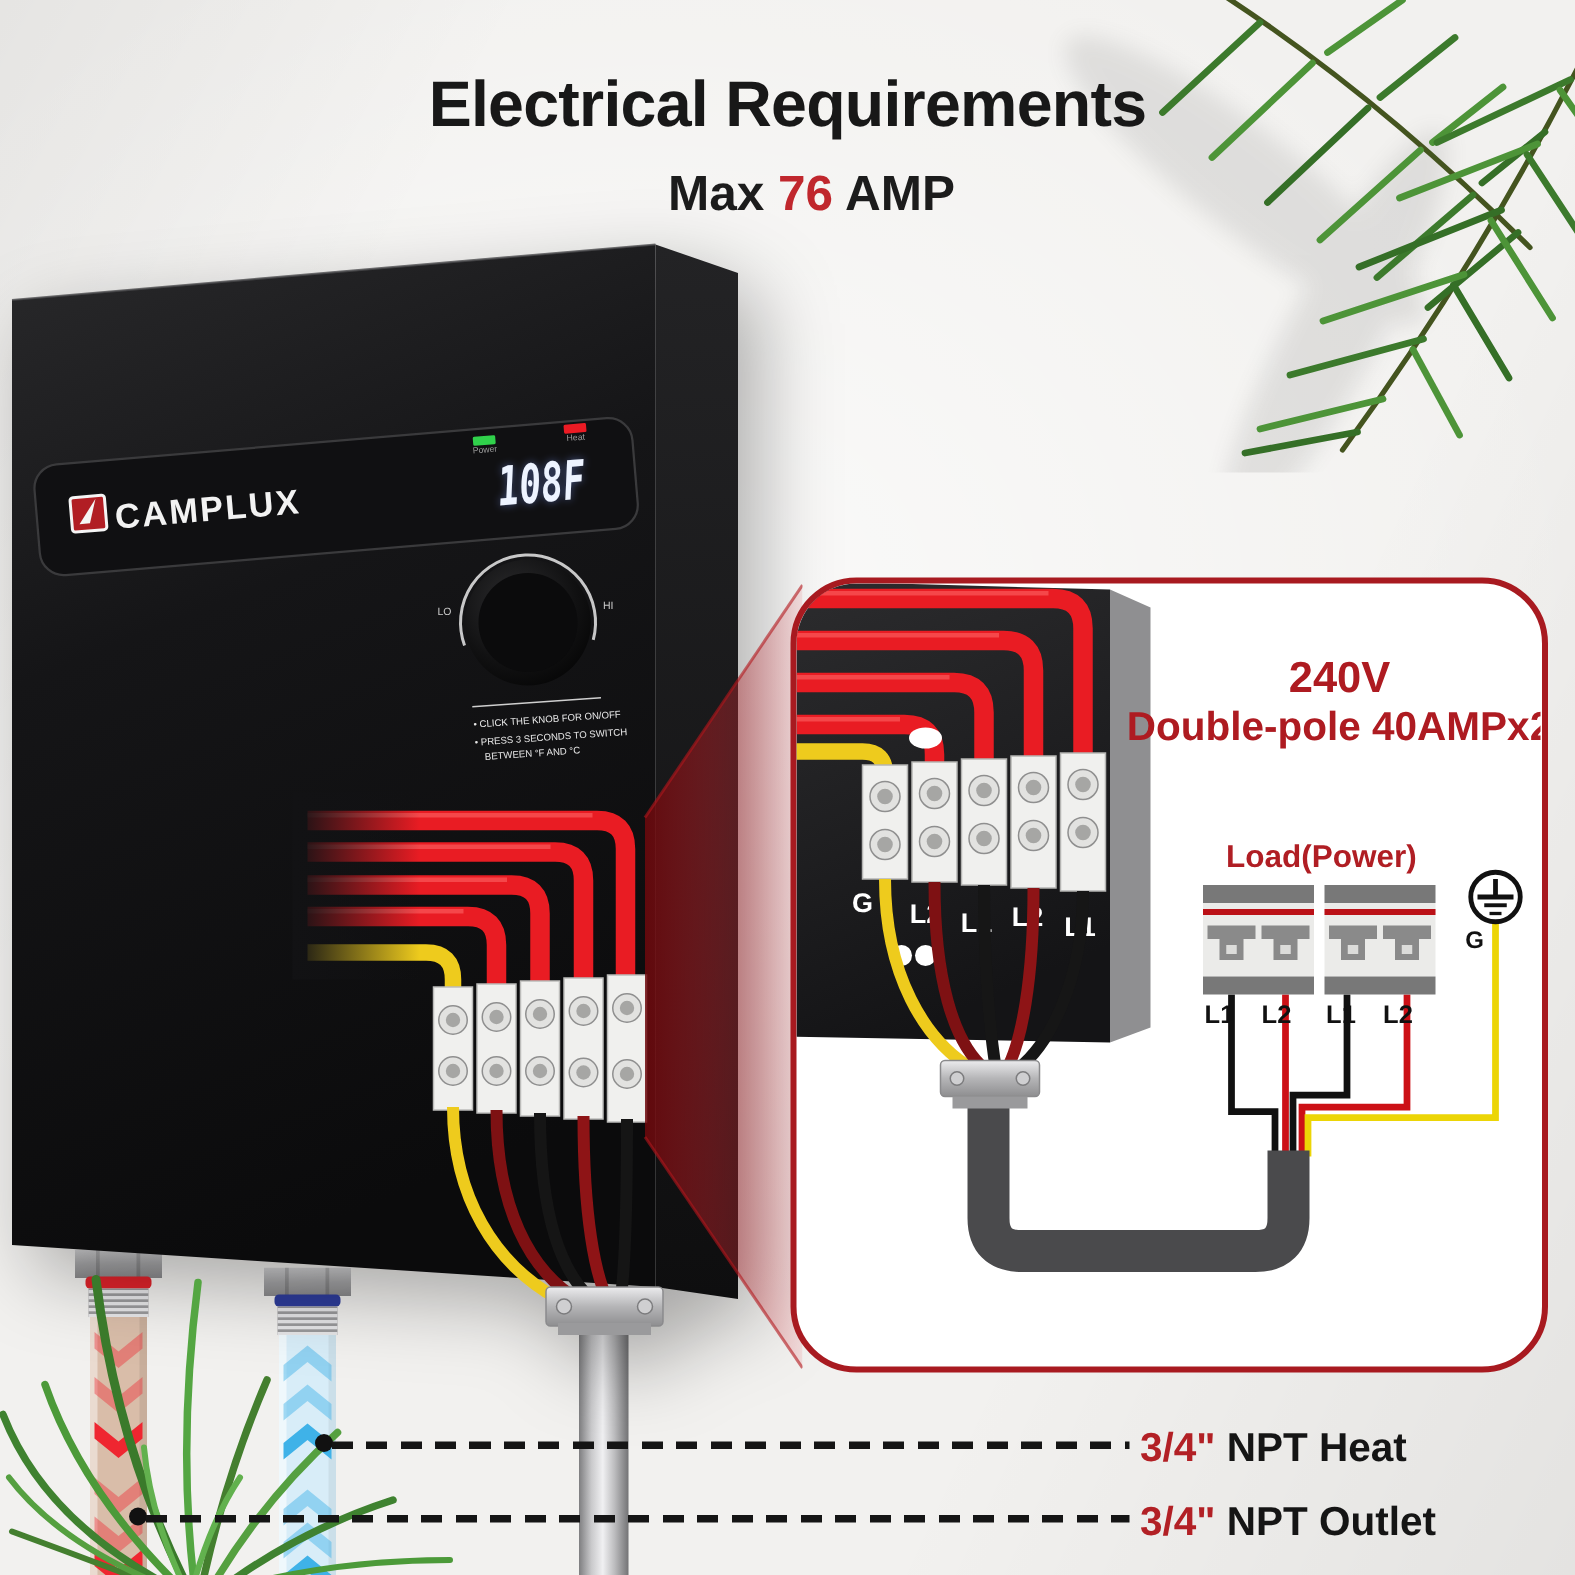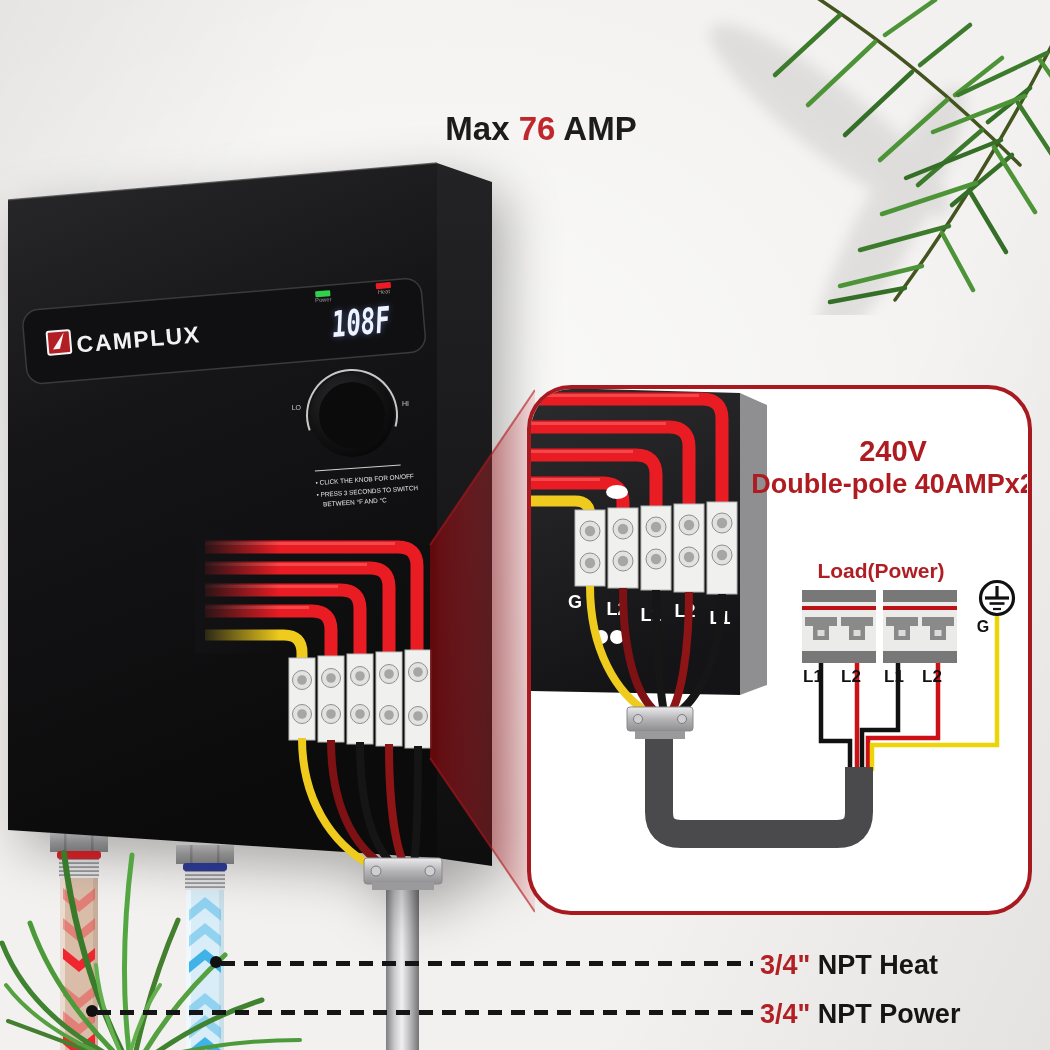--- a/index.html
+++ b/index.html
@@ -60,20 +60,21 @@
         <line x1="215" y1="288" x2="140" y2="302" stroke="#356f27"></line>
         <line x1="350" y1="60" x2="398" y2="128" stroke="#4d9438"></line>
         <line x1="328" y1="103" x2="372" y2="170" stroke="#3c7a2c"></line>
         <line x1="304" y1="147" x2="345" y2="212" stroke="#4d9438"></line>
         <line x1="279" y1="190" x2="316" y2="252" stroke="#356f27"></line>
         <line x1="252" y1="233" x2="283" y2="290" stroke="#4d9438"></line>
       </g>
     </g>
   </svg>
 
+  <div class="abs title">Electrical Requirements</div>
   <div class="abs subtitle">
     <span>Max</span>
     <span class="red">76</span>
     <span>AMP</span>
   </div>
 
   <div class="abs pipe-conduit" style="left:386px;top:880px;height:170px;"></div>
 
   <svg class="abs" style="left:46px;top:833px;" width="66" height="217" viewBox="0 0 66 217">
     <defs>
@@ -420,16 +421,16 @@
   <div class="abs dash-line" style="left:221px;top:961px;width:532px;"></div>
   <div class="abs npt-label" style="left:760px;top:950px;">
     <span class="red">3/4"</span>
     <span>NPT Heat</span>
   </div>
 
   <div class="abs dot" style="left:86px;top:1005px;"></div>
   <div class="abs dash-line" style="left:97px;top:1010px;width:656px;"></div>
   <div class="abs npt-label" style="left:760px;top:999px;">
     <span class="red">3/4"</span>
-    <span>NPT Power</span>
+    <span>NPT Outlet</span>
   </div>
 
 </div>
 
 </body></html>

